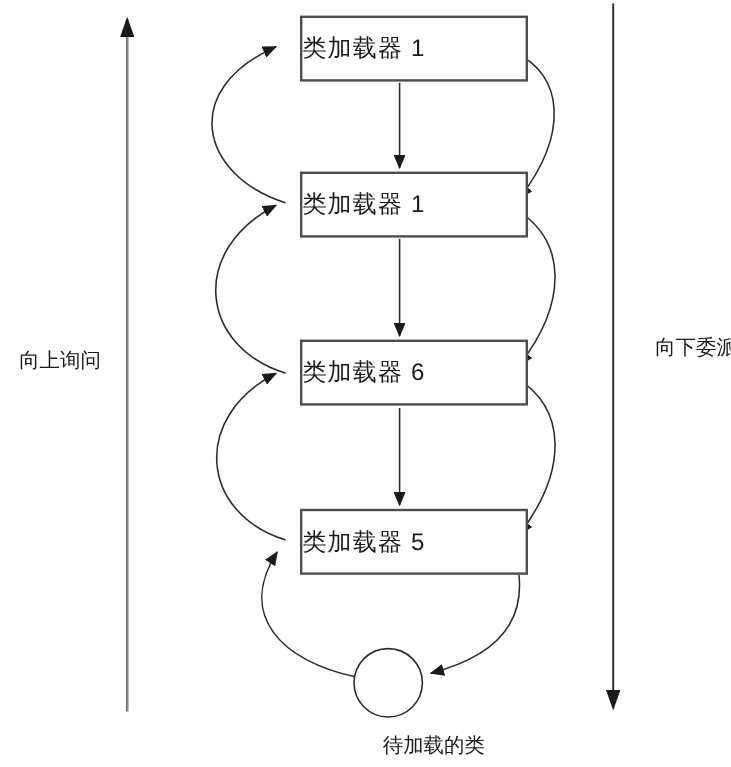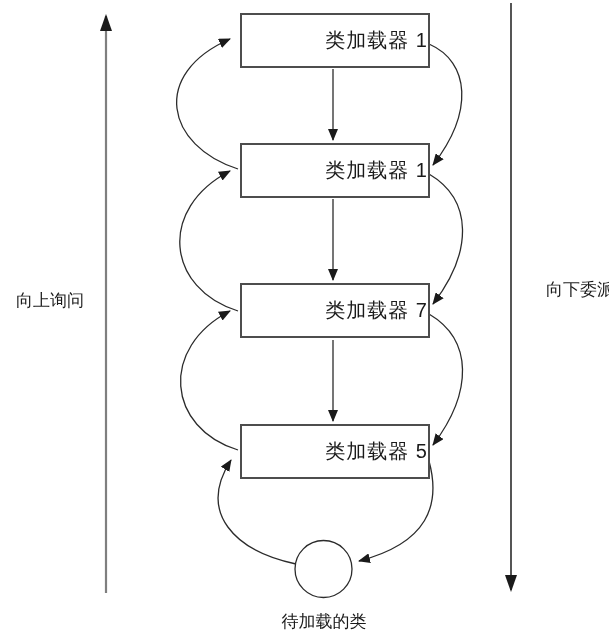--- a/index.html
+++ b/index.html
@@ -11,34 +11,34 @@
     color:var(--text,#1a1a1a);
     overflow:hidden;
   }
   svg.wires{position:absolute;left:0;top:0;width:609px;height:639px;}
   .edge{fill:none;stroke:var(--line,#2b2b2b);stroke-width:1.3;}
   .rail{fill:none;stroke-width:1.6;}
   .rail.left{stroke:var(--rail-gray,#7f7f7f);stroke-width:2.2;}
   .rail.right{stroke:var(--line,#2b2b2b);}
   .node-circle{fill:#fff;stroke:var(--line,#2b2b2b);stroke-width:1.3;}
   .loader-box{
-    position:absolute;left:240px;width:190px;height:55px;
+    position:absolute;left:250px;width:190px;height:55px;
     border:2px solid var(--box-border,#4d4d4d);
     background:#fff;
-    display:flex;align-items:center;justify-content:flex-end;
+    display:flex;align-items:center;justify-content:flex-start;
     box-sizing:border-box;
     font-size:20px;letter-spacing:1px;
   }
   .b1{top:13px}.b2{top:143px}.b3{top:283px}.b4{top:424px}
   .side-label{position:absolute;font-size:17px;white-space:nowrap;}
   .label-up{left:16px;top:289px;}
   .label-down{left:530px;top:278px;margin-left:16px;}
   .target-label{
     position:absolute;left:244px;top:610px;width:160px;
-    text-align:center;font-size:17px;white-space:nowrap;
+    text-align:right;font-size:17px;white-space:nowrap;
   }
 </style>
 </head>
 <body>
 
 <div class="stage">
 
   <svg class="wires" viewBox="0 0 609 639">
     <defs>
       <marker id="ah" viewBox="0 0 12 10" refX="11" refY="5" markerWidth="12" markerHeight="10" markerUnits="userSpaceOnUse" orient="auto">
@@ -69,21 +69,21 @@
     <circle class="node-circle" cx="323.5" cy="569" r="28.5"></circle>
   </svg>
 
   <div class="loader-box b1">
     <span>类加载器 1</span>
   </div>
   <div class="loader-box b2">
     <span>类加载器 1</span>
   </div>
   <div class="loader-box b3">
-    <span>类加载器 7</span>
+    <span>类加载器 6</span>
   </div>
   <div class="loader-box b4">
     <span>类加载器 5</span>
   </div>
 
   <div class="side-label label-up">向上询问</div>
   <div class="side-label label-down">向下委派</div>
 
   <div class="target-label">待加载的类</div>
 

